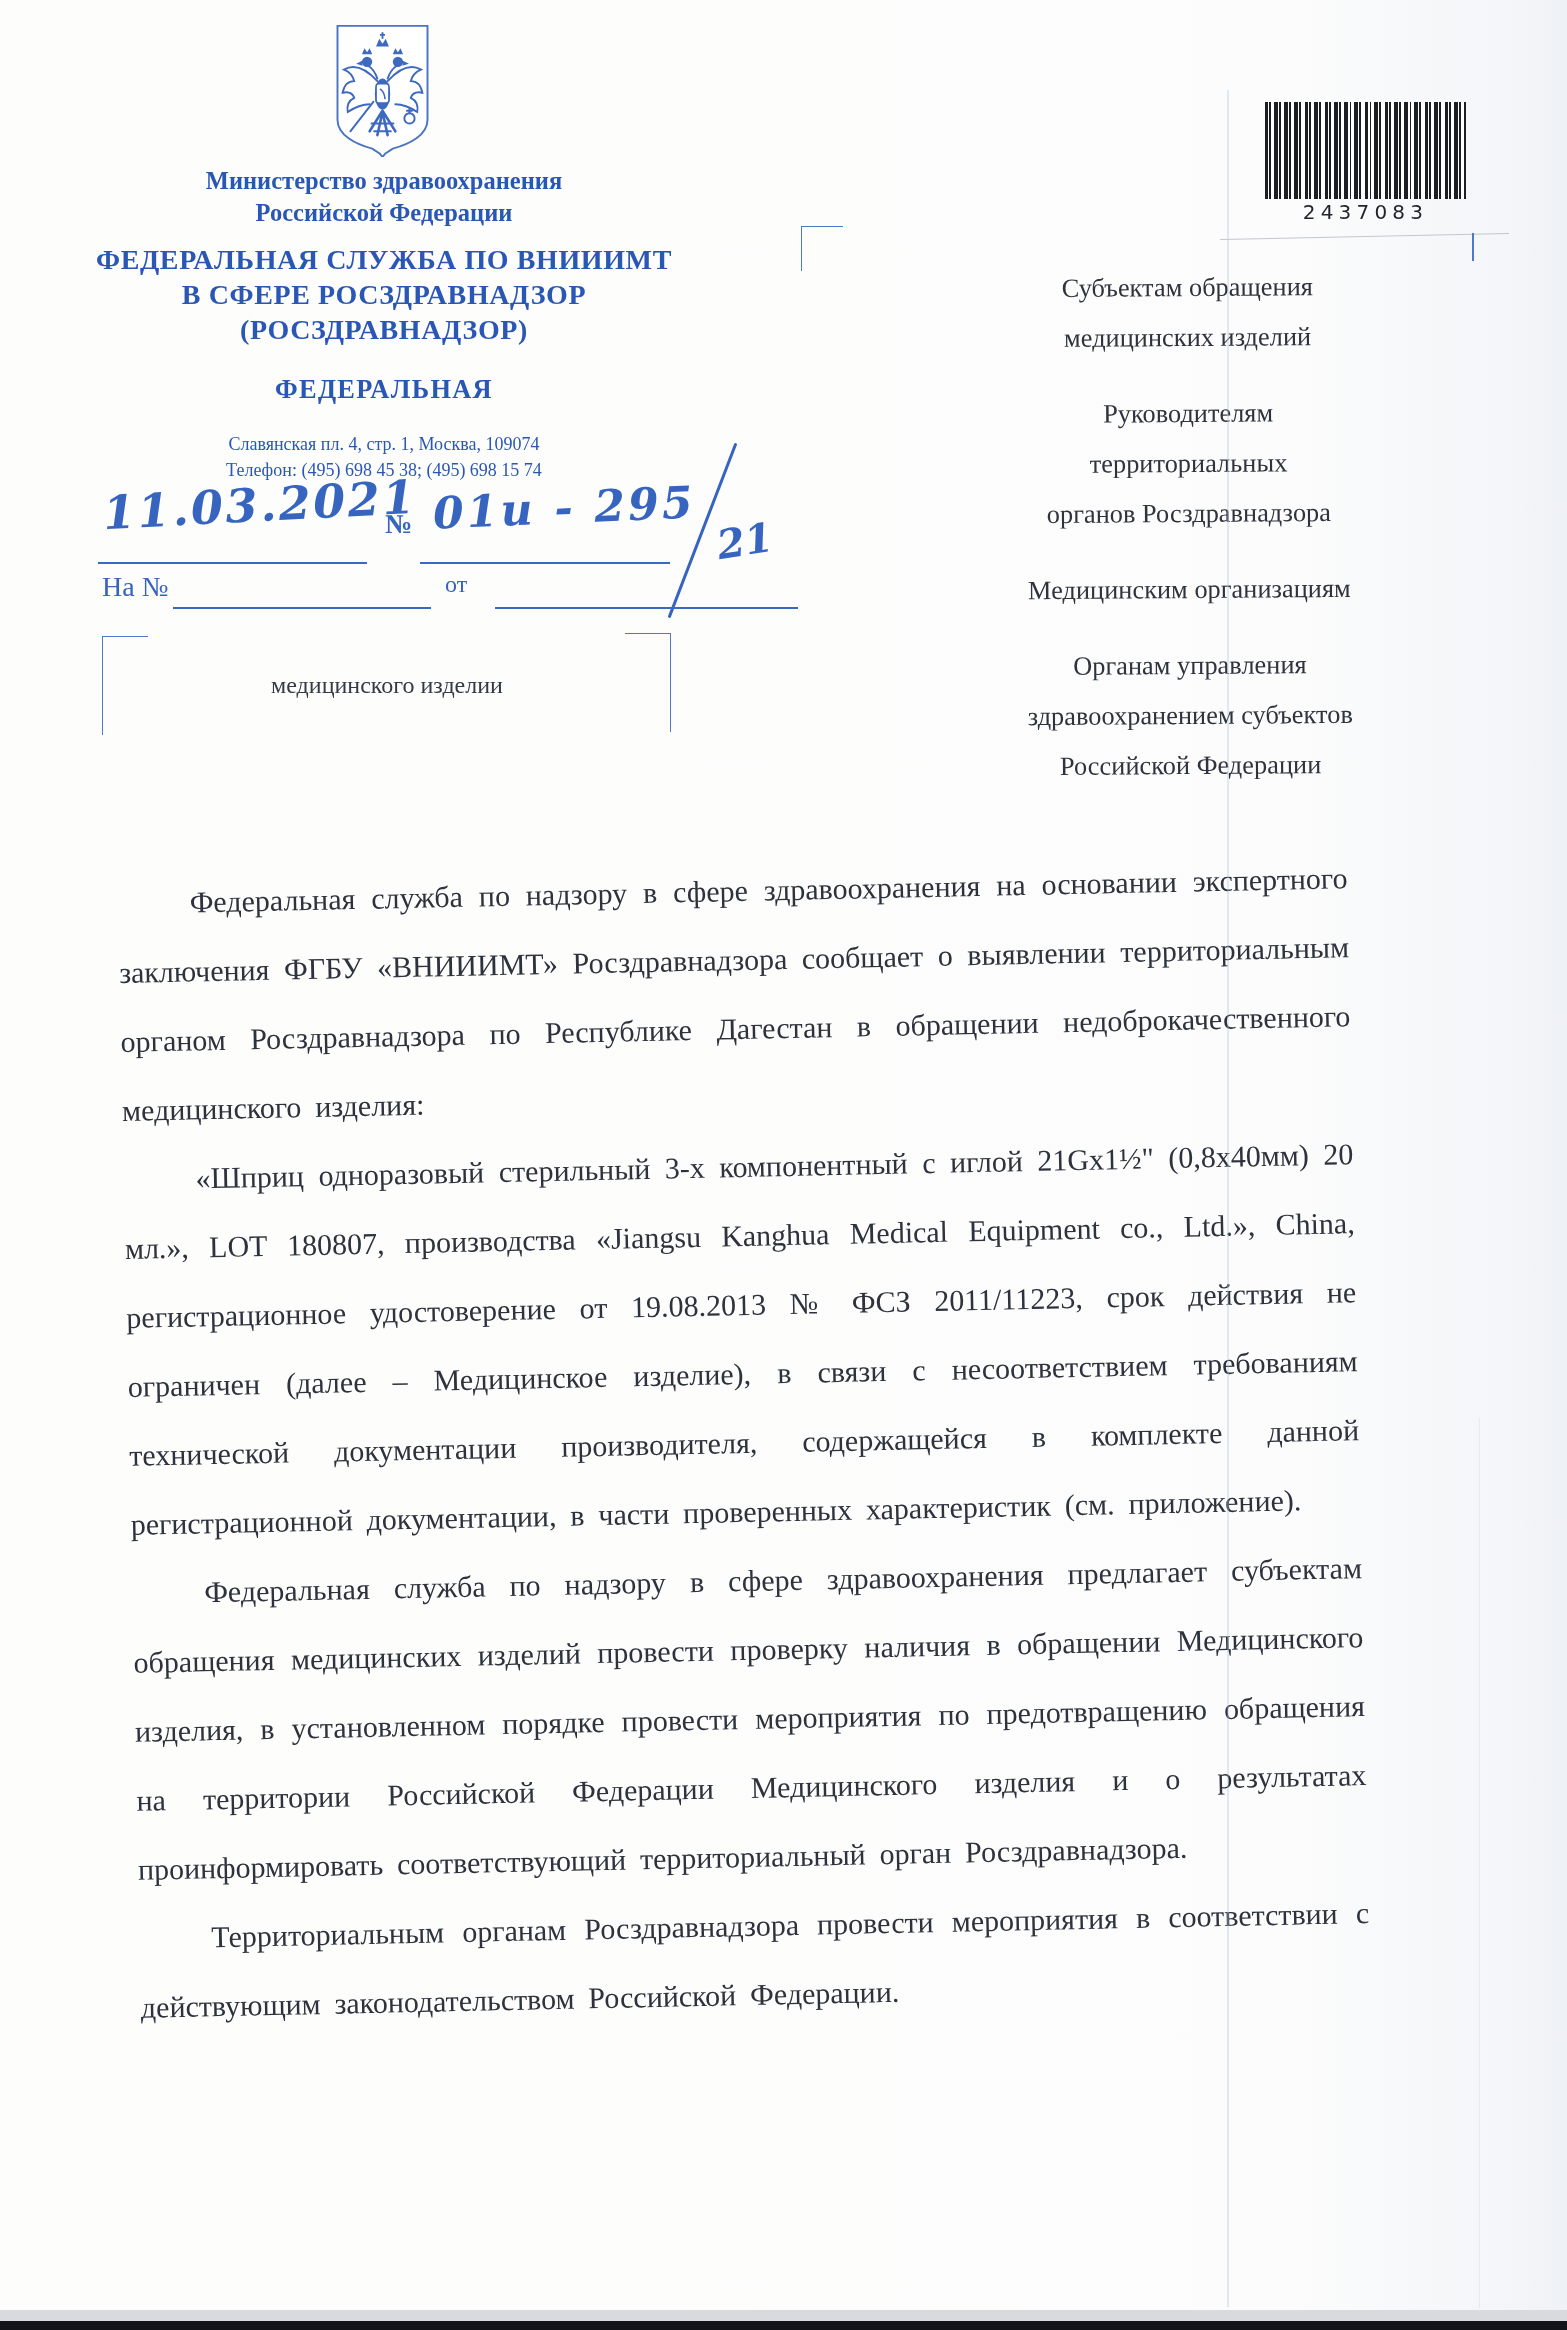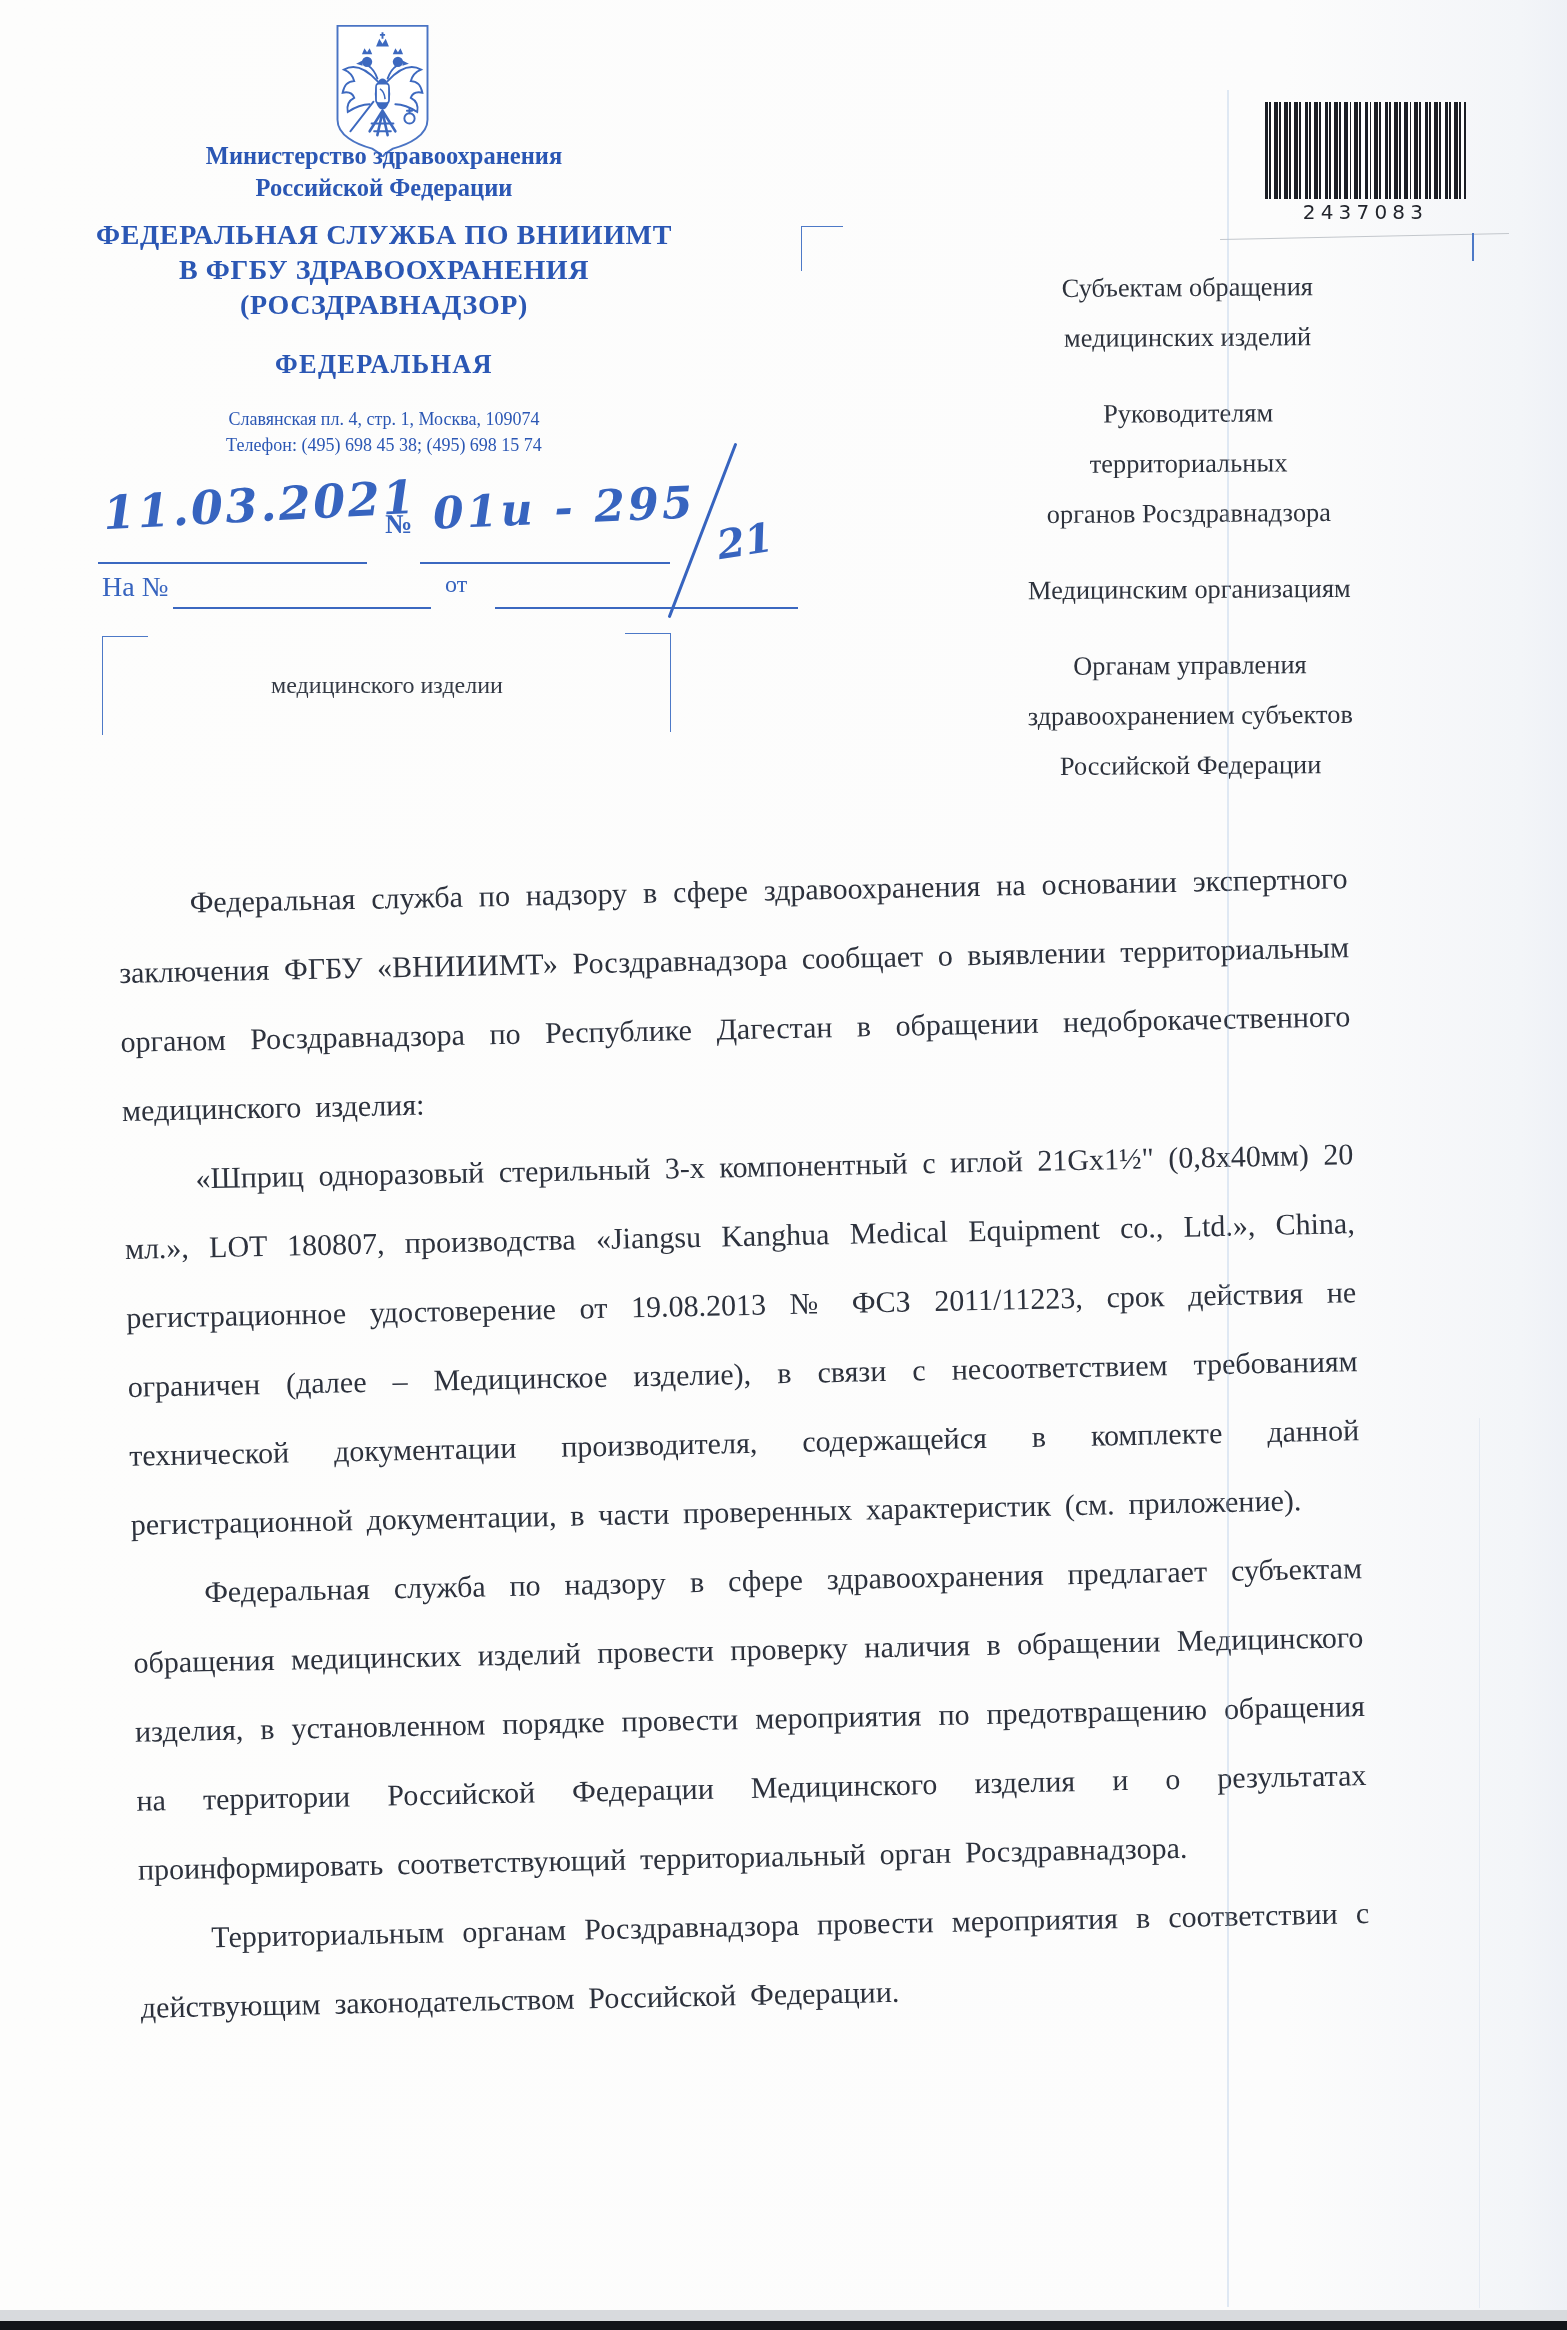--- a/index.html
+++ b/index.html
@@ -6,21 +6,21 @@
   .page{
     position:relative;
     width:1568px;height:2330px;
     margin:0 auto;
     background:linear-gradient(90deg,#fdfdfc 0%,#fcfcfc 82%,#f3f5f8 97%,#eef1f6 100%);
     overflow:hidden;
     font-family:"Liberation Serif", serif;
   }
   
   .emblem{position:absolute;left:331px;top:22px;}
-  .lh{position:absolute;left:52px;top:140px;width:664px;text-align:center;color:#2b57b4;}
+  .lh{position:absolute;left:52px;top:165px;width:664px;text-align:center;color:#2b57b4;}
   .lh .min{font-size:24.5px;font-weight:bold;line-height:32px;}
   .lh .svc{font-size:28px;font-weight:bold;line-height:35px;letter-spacing:0.6px;margin-top:13px;}
   .lh .svc3{font-size:28px;font-weight:bold;line-height:35px;letter-spacing:0.6px;}
   .lh .post{font-size:26.4px;font-weight:bold;letter-spacing:1.3px;margin-top:27px;}
   .lh .addr{font-size:18px;margin-top:26px;line-height:26px;}
   .lh .phone{font-size:18px;line-height:26px;}
   
   .hand{position:absolute;color:#3764bf;font-family:"DejaVu Serif",serif;font-style:italic;font-weight:bold;}
   .hw-date{left:103px;top:478px;font-size:46px;transform:rotate(-3deg);letter-spacing:2.6px;}
   .no-sign{position:absolute;left:385px;top:509px;color:#3764bf;font-size:27px;font-weight:bold;}
@@ -97,21 +97,21 @@
         <path d="M80 138 L60 170 M80 140 L72 176 M80 140 L88 176 M80 138 L100 170"></path>
         <path d="M63 158 H97 M67 170 H93" stroke-width="3"></path>
       </g>
     </svg>
   </div>
 
   <div class="lh">
     <div class="min">Министерство здравоохранения</div>
     <div class="min">Российской Федерации</div>
     <div class="svc">ФЕДЕРАЛЬНАЯ СЛУЖБА ПО ВНИИИМТ</div>
-    <div class="svc3">В ФГБУ ЗДРАВООХРАНЕНИЯ</div>
+    <div class="svc3">В СФЕРЕ РОСЗДРАВНАДЗОР</div>
     <div class="svc3">(РОСЗДРАВНАДЗОР)</div>
     <div class="post">ФЕДЕРАЛЬНАЯ</div>
     <div class="addr">Славянская пл. 4, стр. 1, Москва, 109074</div>
     <div class="phone">Телефон: (495) 698 45 38; (495) 698 15 74</div>
   </div>
 
   <div class="barcode">
     <div class="bars"></div>
     <div class="bcnum">2437083</div>
   </div>

